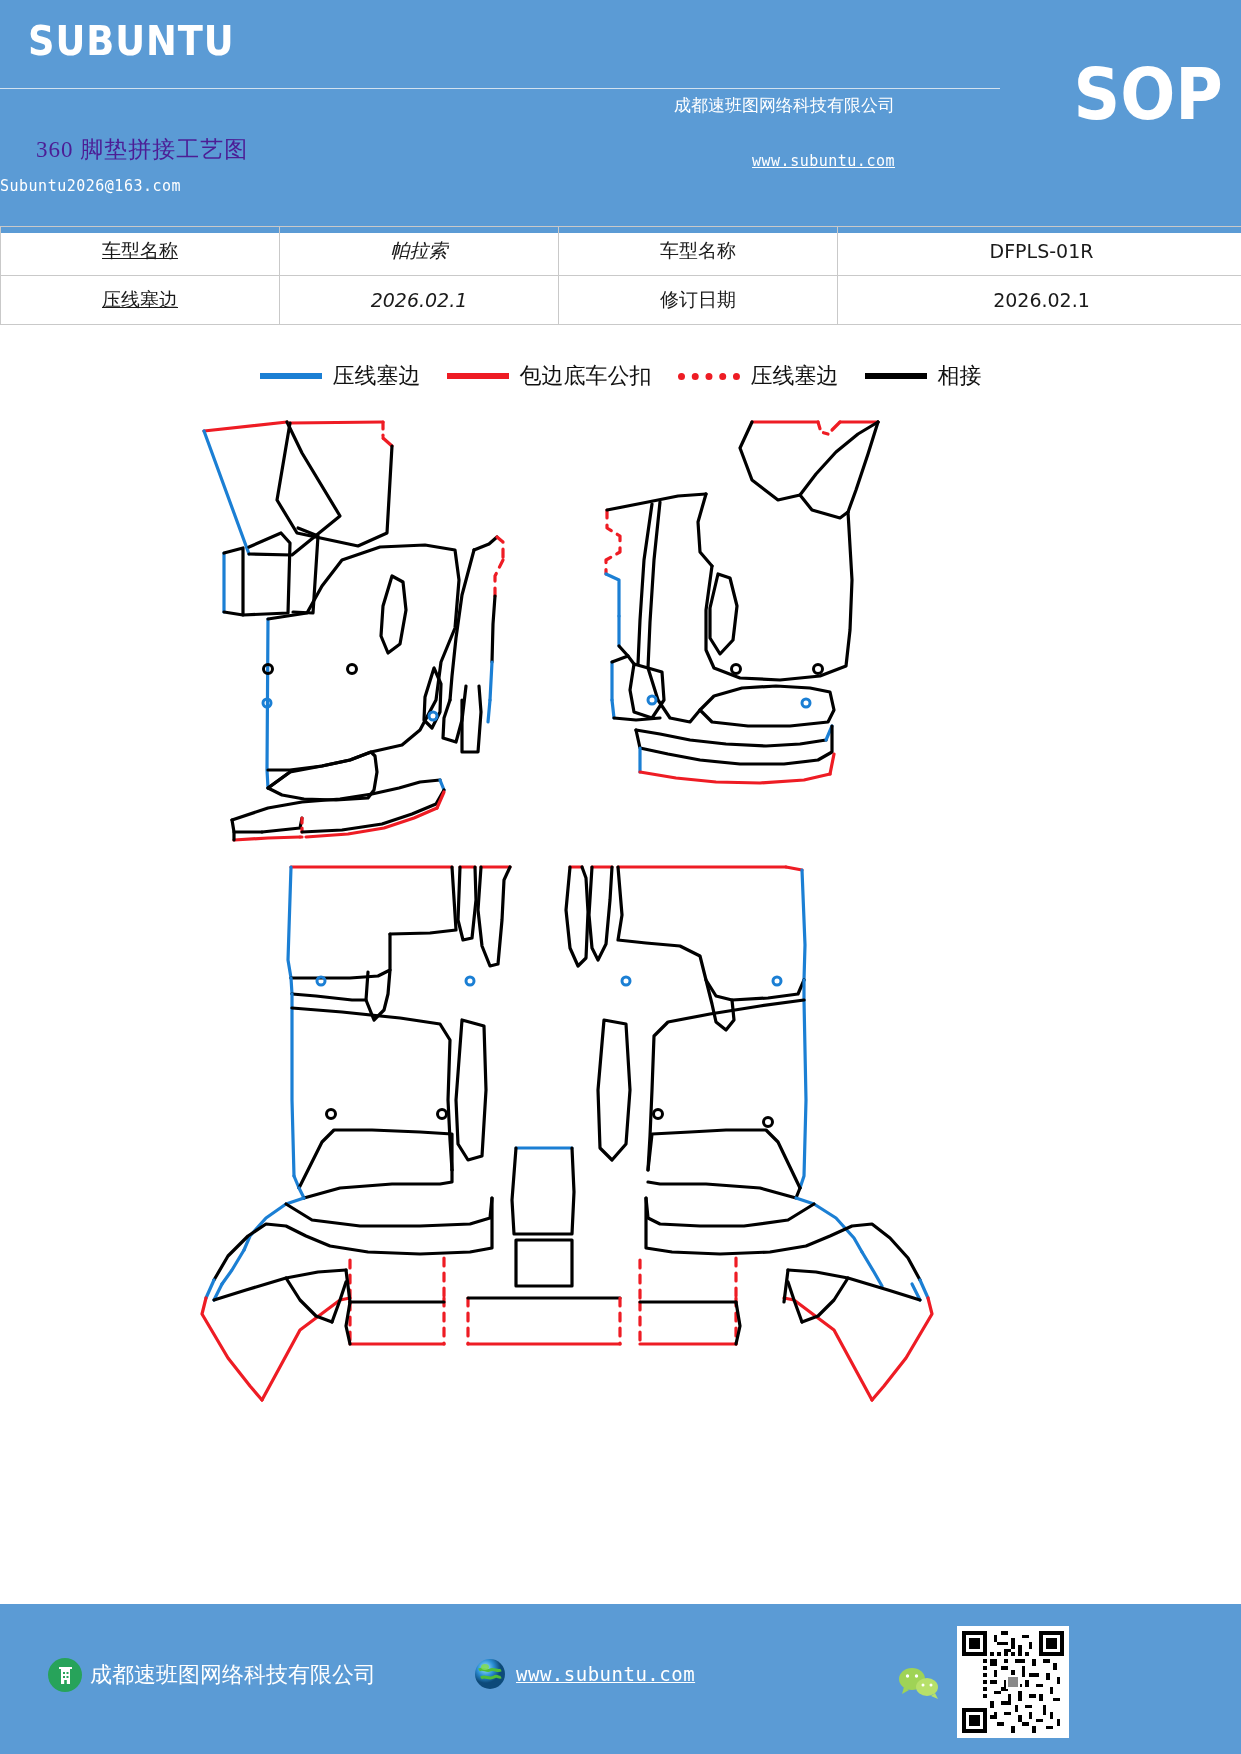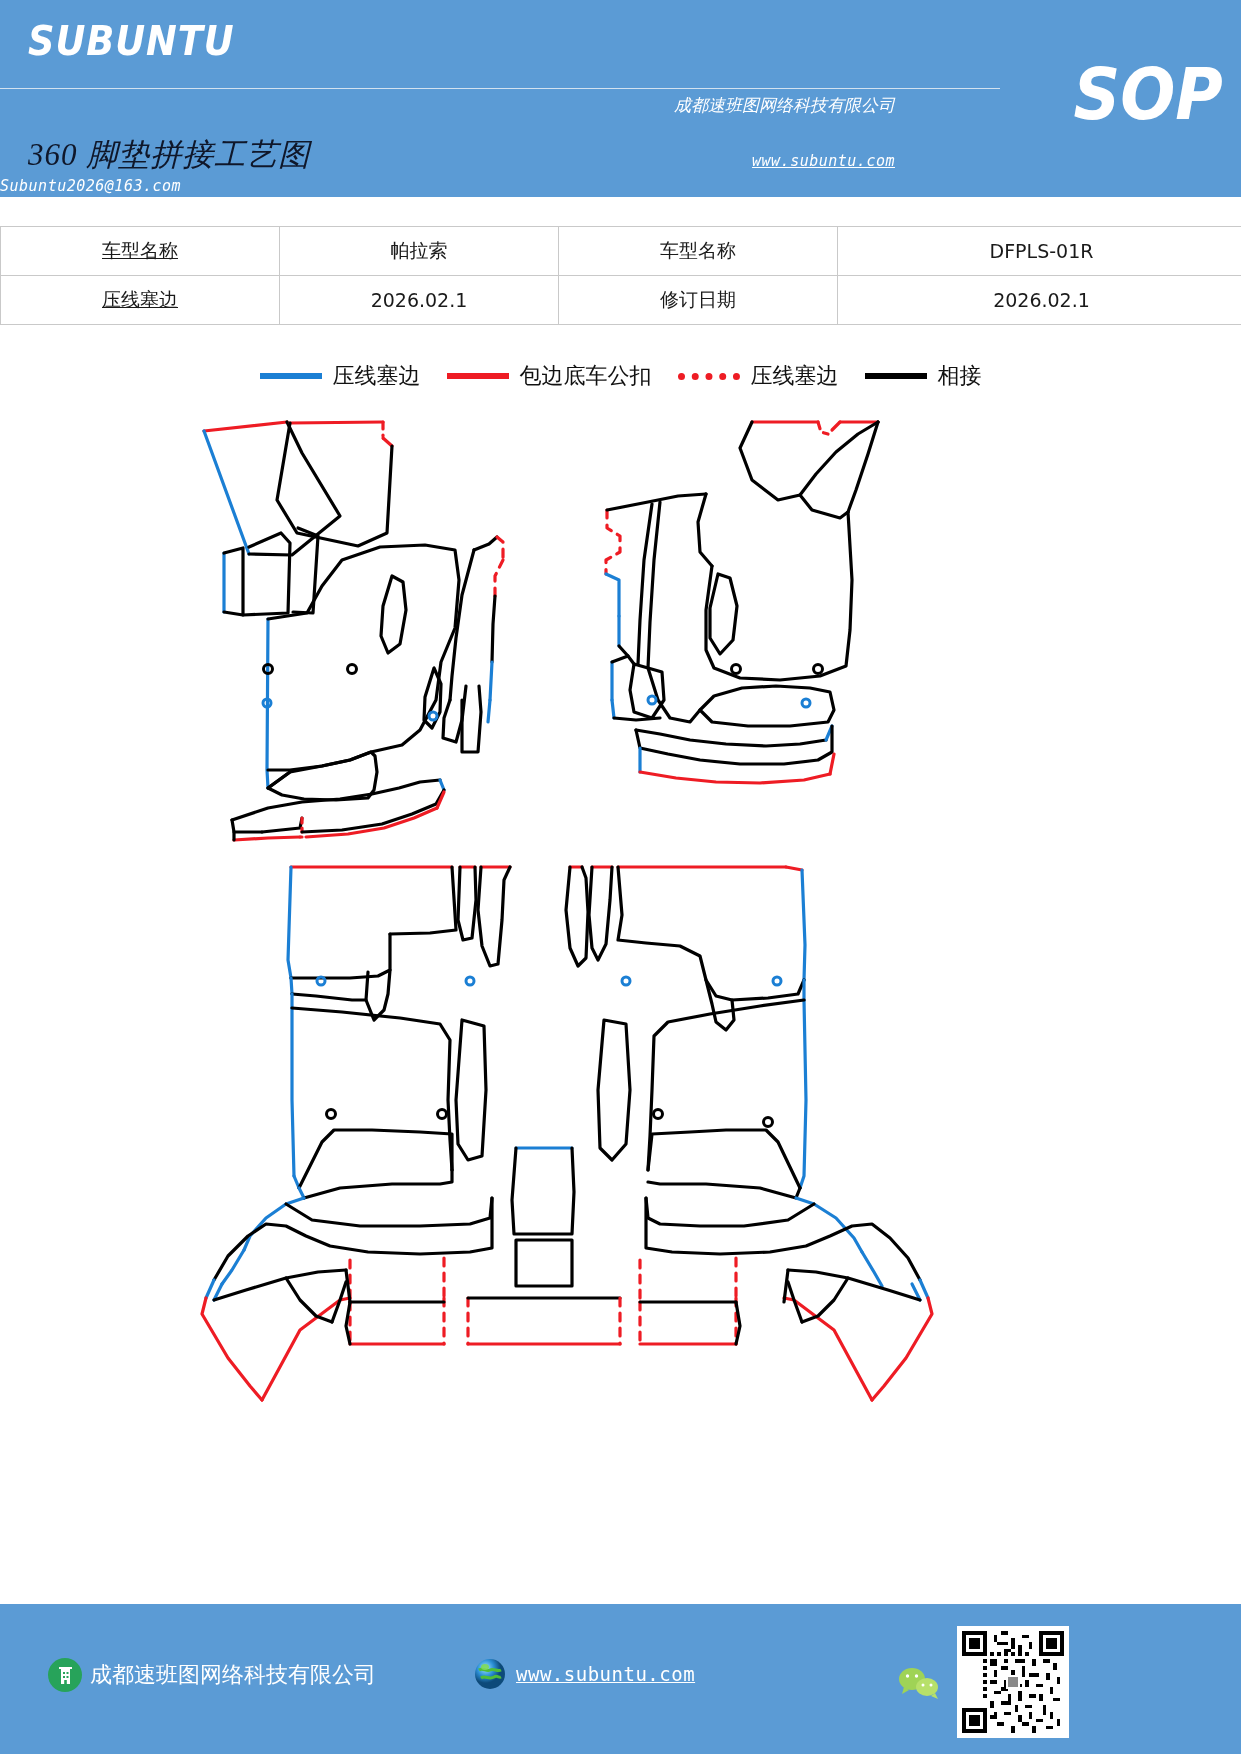--- a/index.html
+++ b/index.html
@@ -13,24 +13,23 @@
     position: relative;
     font-family: "Liberation Serif", "DejaVu Serif", serif;
     overflow: hidden;
   }
 
   
   .header {
     position: absolute;
     left: 0; top: 0;
     width: 1241px;
-    height: 197px;
+    height: 233px;
     background: #5b9bd5;
     box-sizing: border-box;
-    font-style: italic;
   }
   .brand {
     position: absolute;
     left: 28px; top: 18px;
     color: #ffffff;
     font-family: "DejaVu Sans", sans-serif;
     font-size: 40px;
     font-weight: 700;
     letter-spacing: 1px;
     transform: scaleX(0.92);
@@ -39,23 +38,23 @@
   .hrule {
     position: absolute;
     left: 0; top: 88px;
     width: 1000px;
     height: 1px;
     background: #e8eef5;
     opacity: 0.85;
   }
   .doc-title {
     position: absolute;
-    left: 28px; top: 134px;
-    color: #0f172a;
-    font-size: 31px;
+    left: 36px; top: 134px;
+    color: #4c1d95;
+    font-size: 23px;
     letter-spacing: 1px;
     white-space: nowrap;
   }
   .company-head {
     position: absolute;
     left: 0; top: 94px;
     width: 1000px;
     text-align: right;
     padding-right: 105px;
     box-sizing: border-box;
@@ -109,21 +108,21 @@
   .info-table td {
     border: 1px solid #c9c9c9;
     height: 48px;
     text-align: center;
     vertical-align: middle;
     font-size: 19px;
     color: #1a1a1a;
     padding: 0;
   }
   .info-table td.label { width: 278px; text-decoration: underline; }
-  .info-table td.value { width: 278px; }
+  .info-table td.value { width: 278px; font-style: italic; }
   .info-table td.label2 { width: 278px; }
   .info-table td.value2 { width: 407px; }
   .mono-val {
     font-family: "DejaVu Sans", sans-serif;
     font-size: 18px;
   }
 
   
   .legend {
     position: absolute;

